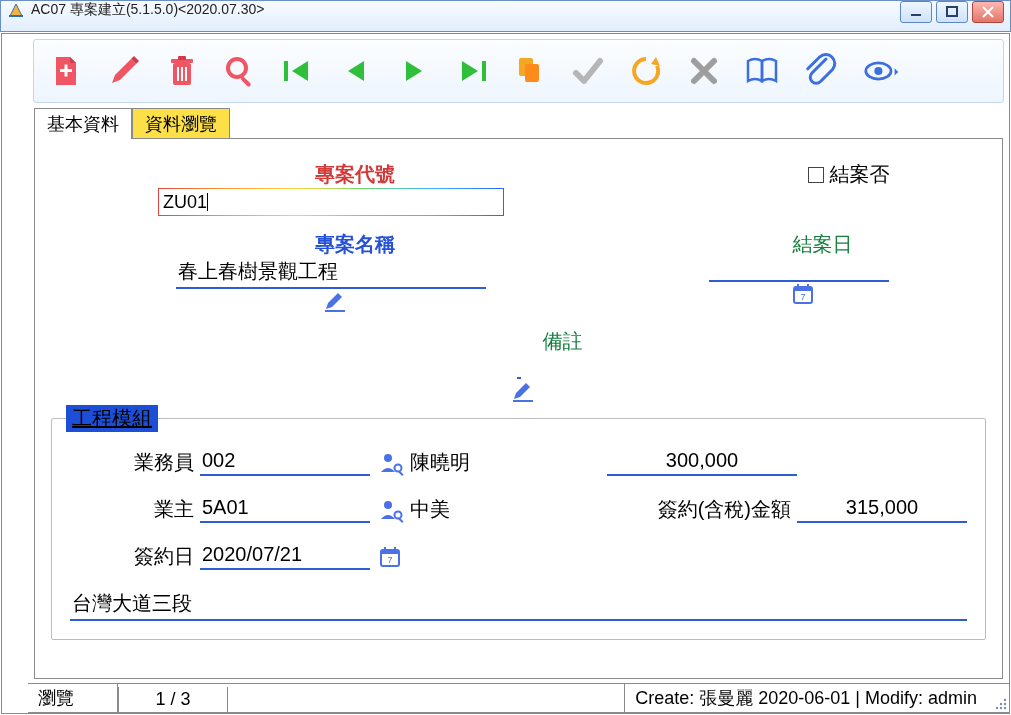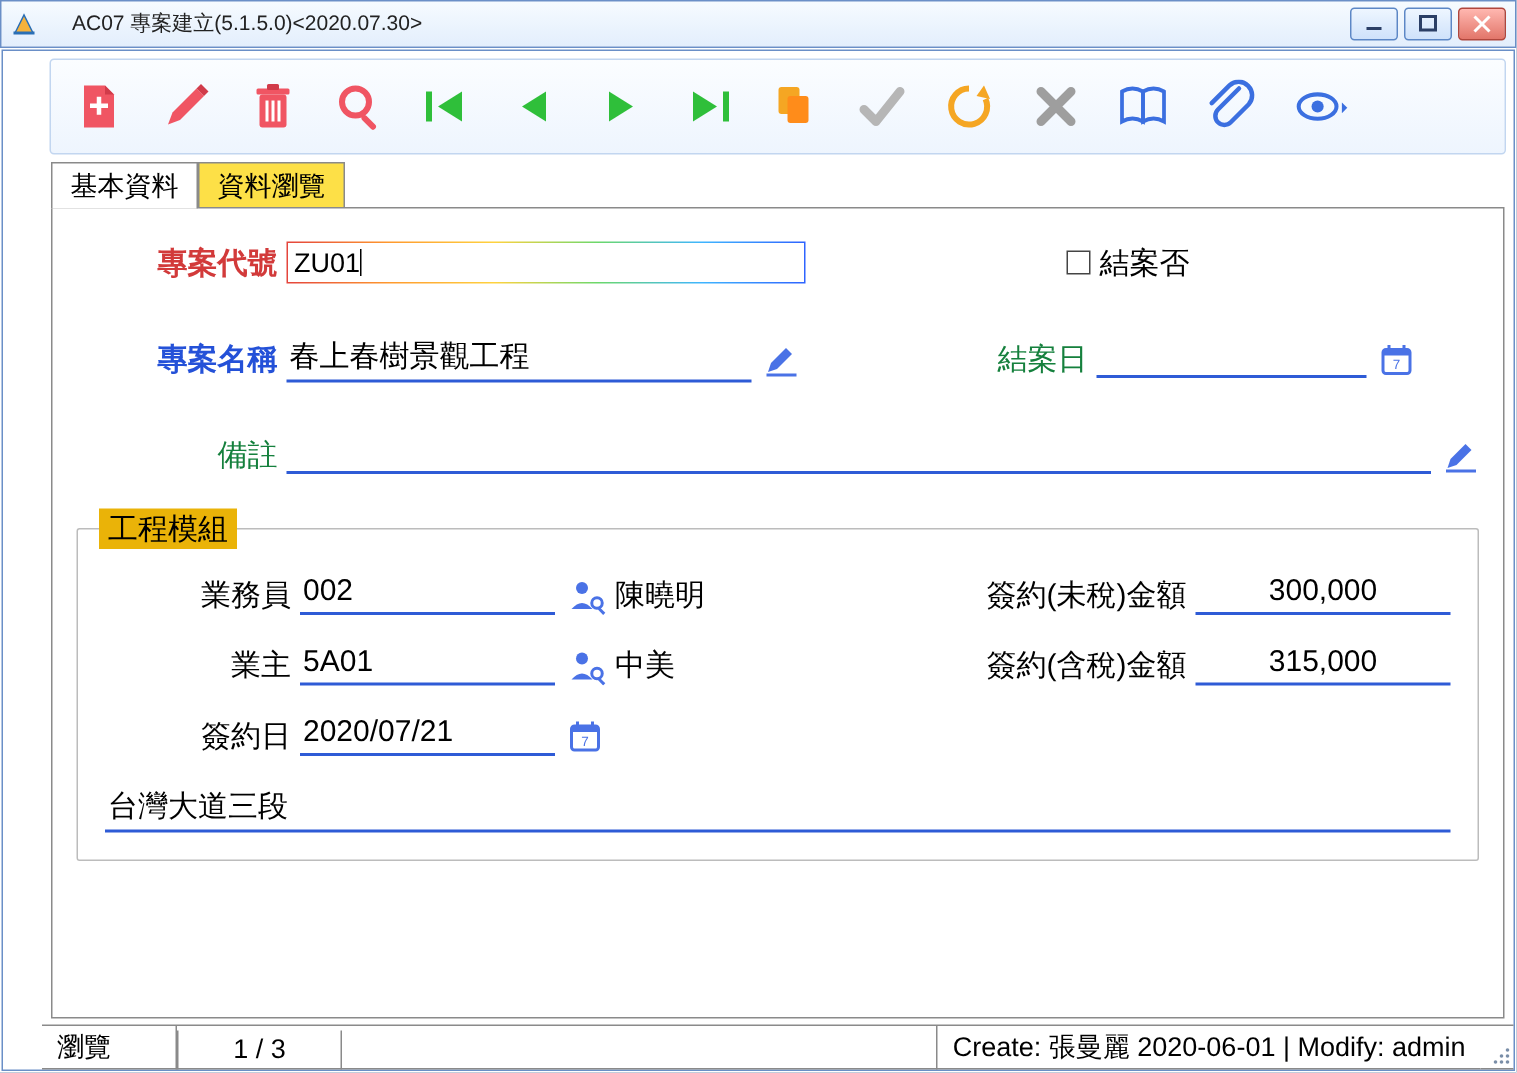--- a/index.html
+++ b/index.html
@@ -3,23 +3,22 @@
 <meta charset="utf-8">
 <style>
   * { box-sizing: border-box; font-family: "Microsoft JhengHei", "PMingLiU", sans-serif; }
   body { margin: 0; background: #5a7aa0; padding: 0; }
   .window { width: 1011px; height: 715px; background: #fff; position: relative; }
   
   .titlebar {
     height: 32px;
     background: linear-gradient(to bottom, #f6fbff, #e3eefc);
     border: 1px solid #6a8fc7;
-    display: flex; align-items: center;
+    display: flex; align-items: flex-start;
     padding: 0 6px;
-    gap: 17px;
   }
   .titlebar .app-icon { width: 18px; height: 18px; margin-right: 6px; }
   .titlebar .title-text { font-size: 14px; color: #222; flex: 1; }
   .win-btns { display: flex; gap: 4px; }
   .win-btn {
     width: 32px; height: 22px;
     background: linear-gradient(to bottom, #eef6ff, #cfe2fb);
     border: 1px solid #5c87c6; border-radius: 3px;
     display: flex; align-items: center; justify-content: center;
     font-size: 11px; color: #2b3f66;
@@ -54,21 +53,21 @@
     margin-right: 0;
   }
   .tab.inactive { background: #fde047; }
   .tab.active { background: #fff; z-index: 2; }
   
   .panel {
     flex: 1; margin: 0 6px 4px 6px; border: 1px solid #8a8a8a;
     padding: 22px 16px 12px 16px; position: relative; background: #fff;
   }
   
-  .row { display: flex; align-items: center; margin-bottom: 35px; }
+  .row { display: flex; align-items: center; margin-bottom: 15px; flex-direction: column; }
   .lbl { width: 140px; text-align: right; font-size: 20px; padding-right: 6px; }
   .lbl.red { color: #d23a3a; font-weight: bold; }
   .lbl.blue { color: #2451d8; font-weight: bold; }
   .lbl.black { color: #15803d; }
   
   .input-box {
     height: 28px; border: 1px solid; padding: 0 4px;
     font-size: 18px; color: #000; background: #fff; display: flex; align-items: center;
   }
   .input-box.highlight {
@@ -86,21 +85,21 @@
     border: none; border-bottom: 2px solid #2e5bd6;
     font-size: 20px; color: #000; padding: 0 2px 2px 2px;
     background: transparent; min-height: 24px;
   }
   .action-icon { margin-left: 8px; display: inline-flex; }
   
   .chk-wrap { display: flex; align-items: center; gap: 6px; font-size: 20px; }
   .chk { width: 16px; height: 16px; border: 1.5px solid #444; background: #fff; }
   
   .groupbox { border: 1px solid #bcbcbc; border-radius: 2px; margin-top: 8px; padding: 30px 18px 18px 18px; position: relative; }
-  .groupbox .legend { position: absolute; top: -14px; left: 14px; background: #eab308; padding: 0 6px; font-size: 20px; }
+  .groupbox .legend { position: absolute; top: -14px; left: 14px; background: #1d4ed8; padding: 0 6px; font-size: 20px; text-decoration: underline; }
   .grow { display: grid; grid-template-columns: 130px 170px 40px 150px 1fr 190px 170px; align-items: center; margin-bottom: 20px; }
   .grow .glbl { text-align: right; font-size: 20px; padding-right: 6px; }
   .grow .gval { }
   .amt { text-align: center; }
   
   .statusbar {
     height: 30px; border-top: 1px solid #8a8a8a;
     display: flex; align-items: flex-end; font-size: 18px;
   }
   .statusbar .cell {
@@ -312,21 +311,20 @@
           <span class="action-icon">
             <svg width="26" height="26" viewBox="0 0 26 26">
                 <circle cx="10" cy="8" r="4" fill="#4a72e6"></circle>
                 <path d="M3 22 q7-8 14 0 z" fill="#4a72e6"></path>
                 <circle cx="20" cy="18" r="3.5" fill="none" stroke="#4a72e6" stroke-width="2"></circle>
                 <rect x="22" y="21" width="5" height="2" transform="rotate(45 22 21)" fill="#4a72e6"></rect>
               </svg>
           </span>
           <div style="font-size:20px;">陳曉明</div>
           <div></div>
-          <div class="glbl">簽約(未稅)金額</div>
           <div class="ul-field amt">300,000</div>
         </div>
 
         <div class="grow">
           <div class="glbl">業主</div>
           <div class="ul-field gval">5A01</div>
           <span class="action-icon">
             <svg width="26" height="26" viewBox="0 0 26 26">
                 <circle cx="10" cy="8" r="4" fill="#4a72e6"></circle>
                 <path d="M3 22 q7-8 14 0 z" fill="#4a72e6"></path>

